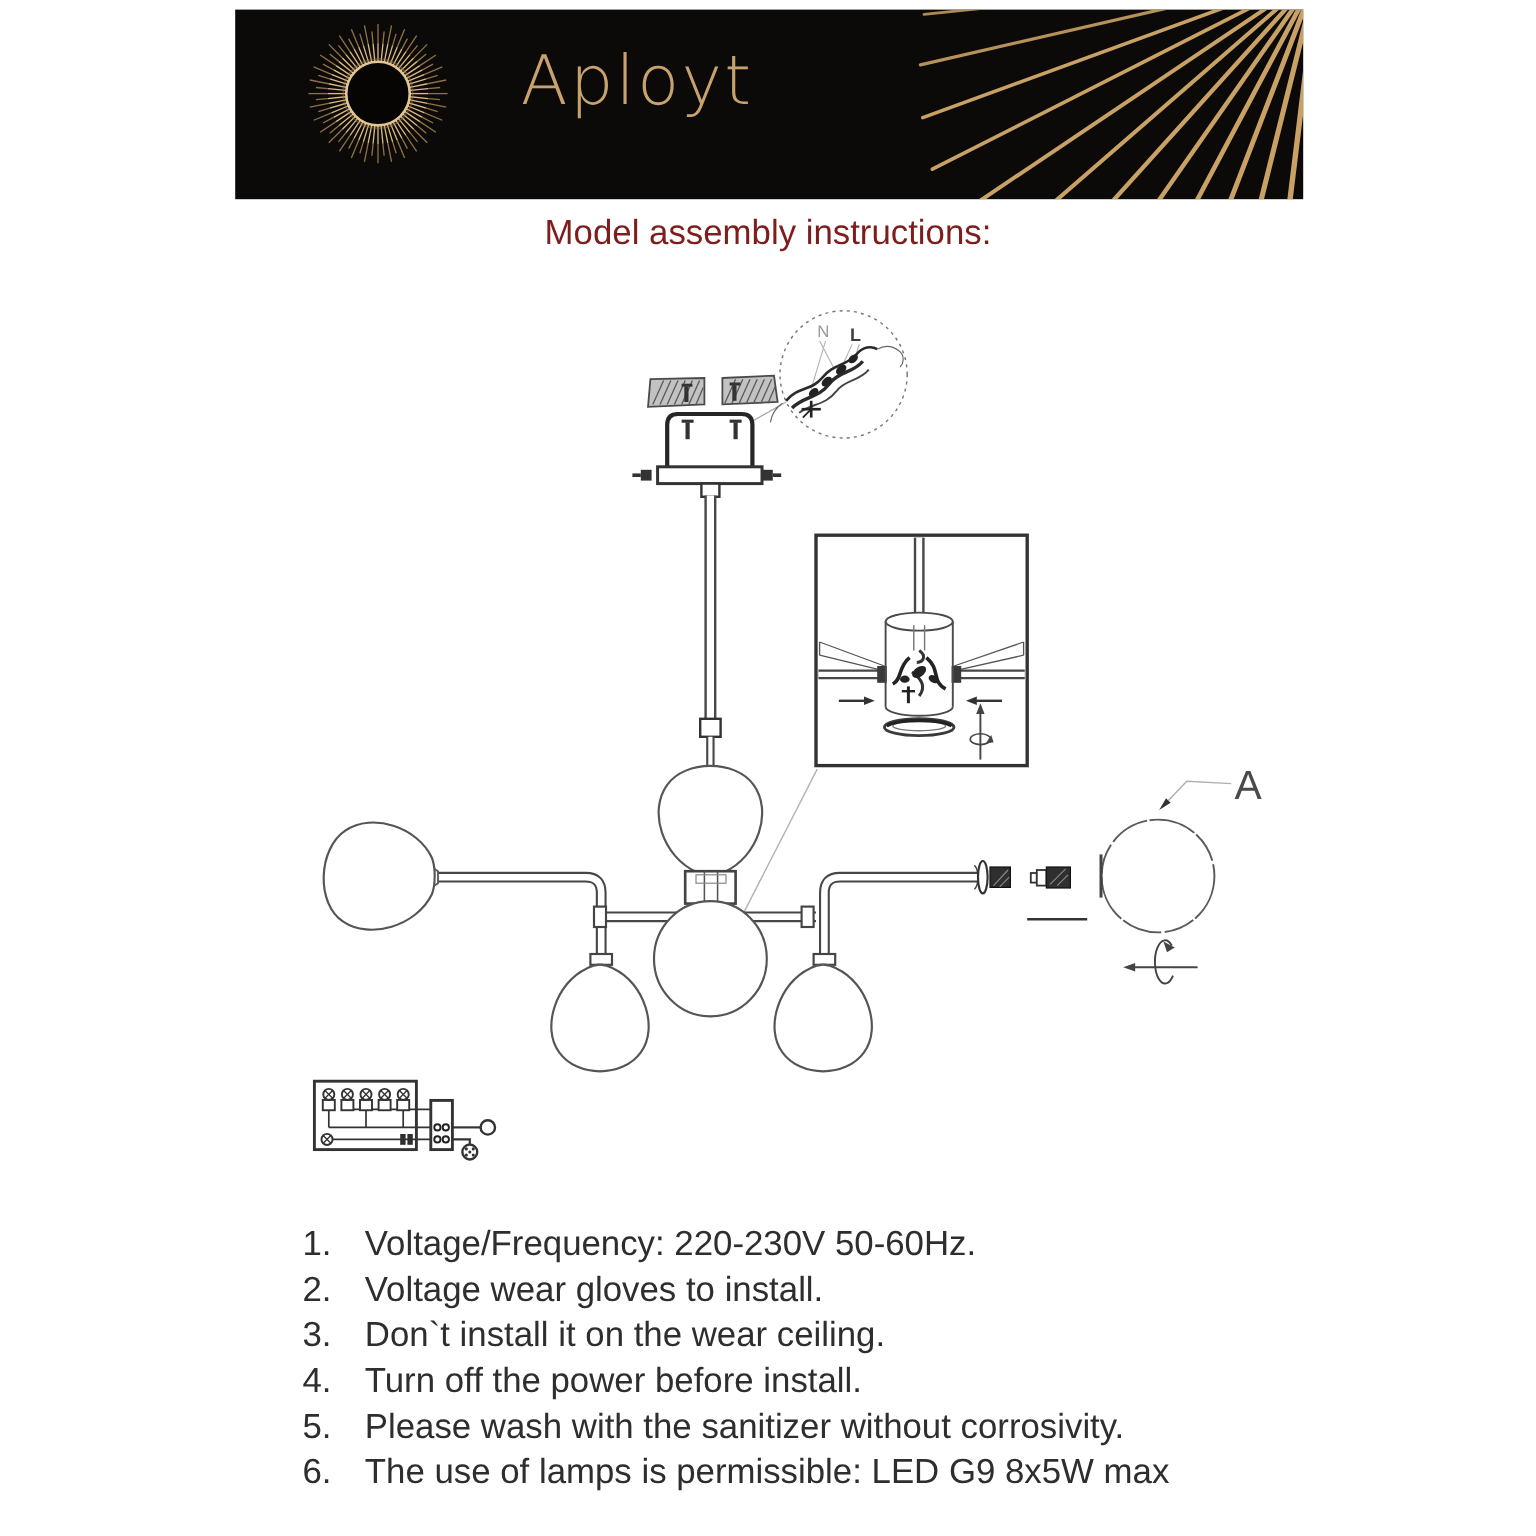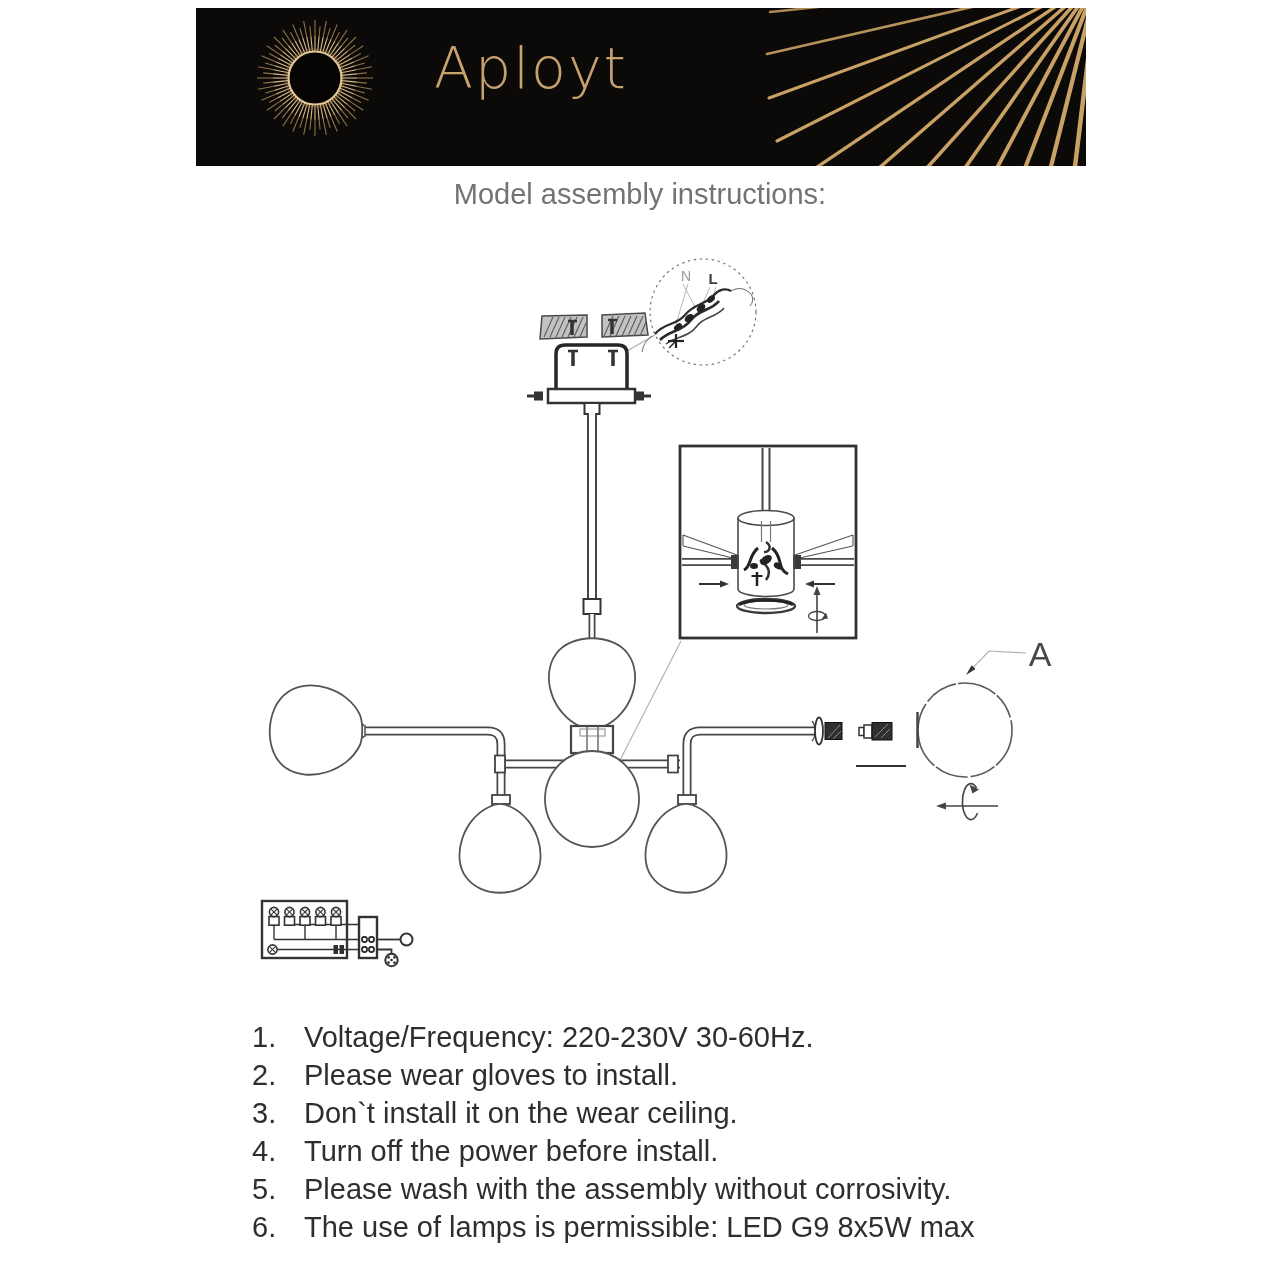--- a/index.html
+++ b/index.html
@@ -4,21 +4,21 @@
 <style>
   html,body{margin:0;padding:0;background:#ffffff;}
   .page{position:relative;width:1280px;height:1280px;background:#fff;overflow:hidden;
         font-family:"Liberation Sans", sans-serif;}
   
   .hdr{position:absolute;left:196px;top:8px;width:890px;height:158px;background:#0c0a08;overflow:hidden;}
   .hdr svg{position:absolute;left:0;top:0;}
   .brand{position:absolute;left:238px;top:32px;font-family:"DejaVu Sans","Liberation Sans",sans-serif;
          font-weight:200;font-size:57px;letter-spacing:2px;color:#c8a26e;line-height:1;}
   
-  .titleblock{position:absolute;left:0;top:176px;width:1280px;text-align:center;color:#737373;}
+  .titleblock{position:absolute;left:0;top:176px;width:1280px;text-align:center;color:#7f1d1d;}
   .titleblock div{font-size:29px;line-height:36px;font-weight:400;}
   
   svg.drawing{position:absolute;left:0;top:0;}
   svg text{font-family:"Liberation Sans",sans-serif;}
   
   .instr{position:absolute;left:252px;top:1022px;width:860px;list-style:none;margin:0;padding:0;
          color:#2e2e2e;}
   .instr li{display:flex;font-size:29px;line-height:30px;margin-bottom:8px;}
   .instr .num{width:52px;flex:0 0 52px;}
   .instr .txt{flex:1;}
@@ -441,36 +441,36 @@
         <circle cx="388.6" cy="962.6" r="1.3" fill="#333"></circle>
         <circle cx="394.4" cy="962.6" r="1.3" fill="#333"></circle>
         <circle cx="391.5" cy="960" r="1.3" fill="#333"></circle>
       </g>
     </g>
   </svg>
 
   <ol class="instr">
     <li>
       <span class="num">1.</span>
-      <span class="txt">Voltage/Frequency: 220-230V 30-60Hz.</span>
+      <span class="txt">Voltage/Frequency: 220-230V 50-60Hz.</span>
     </li>
     <li>
       <span class="num">2.</span>
-      <span class="txt">Please wear gloves to install.</span>
+      <span class="txt">Voltage wear gloves to install.</span>
     </li>
     <li>
       <span class="num">3.</span>
       <span class="txt">Don`t install it on the wear ceiling.</span>
     </li>
     <li>
       <span class="num">4.</span>
       <span class="txt">Turn off the power before install.</span>
     </li>
     <li>
       <span class="num">5.</span>
-      <span class="txt">Please wash with the assembly without corrosivity.</span>
+      <span class="txt">Please wash with the sanitizer without corrosivity.</span>
     </li>
     <li>
       <span class="num">6.</span>
       <span class="txt">The use of lamps is permissible: LED G9 8x5W max</span>
     </li>
   </ol>
 </div>
 
 </body></html>

